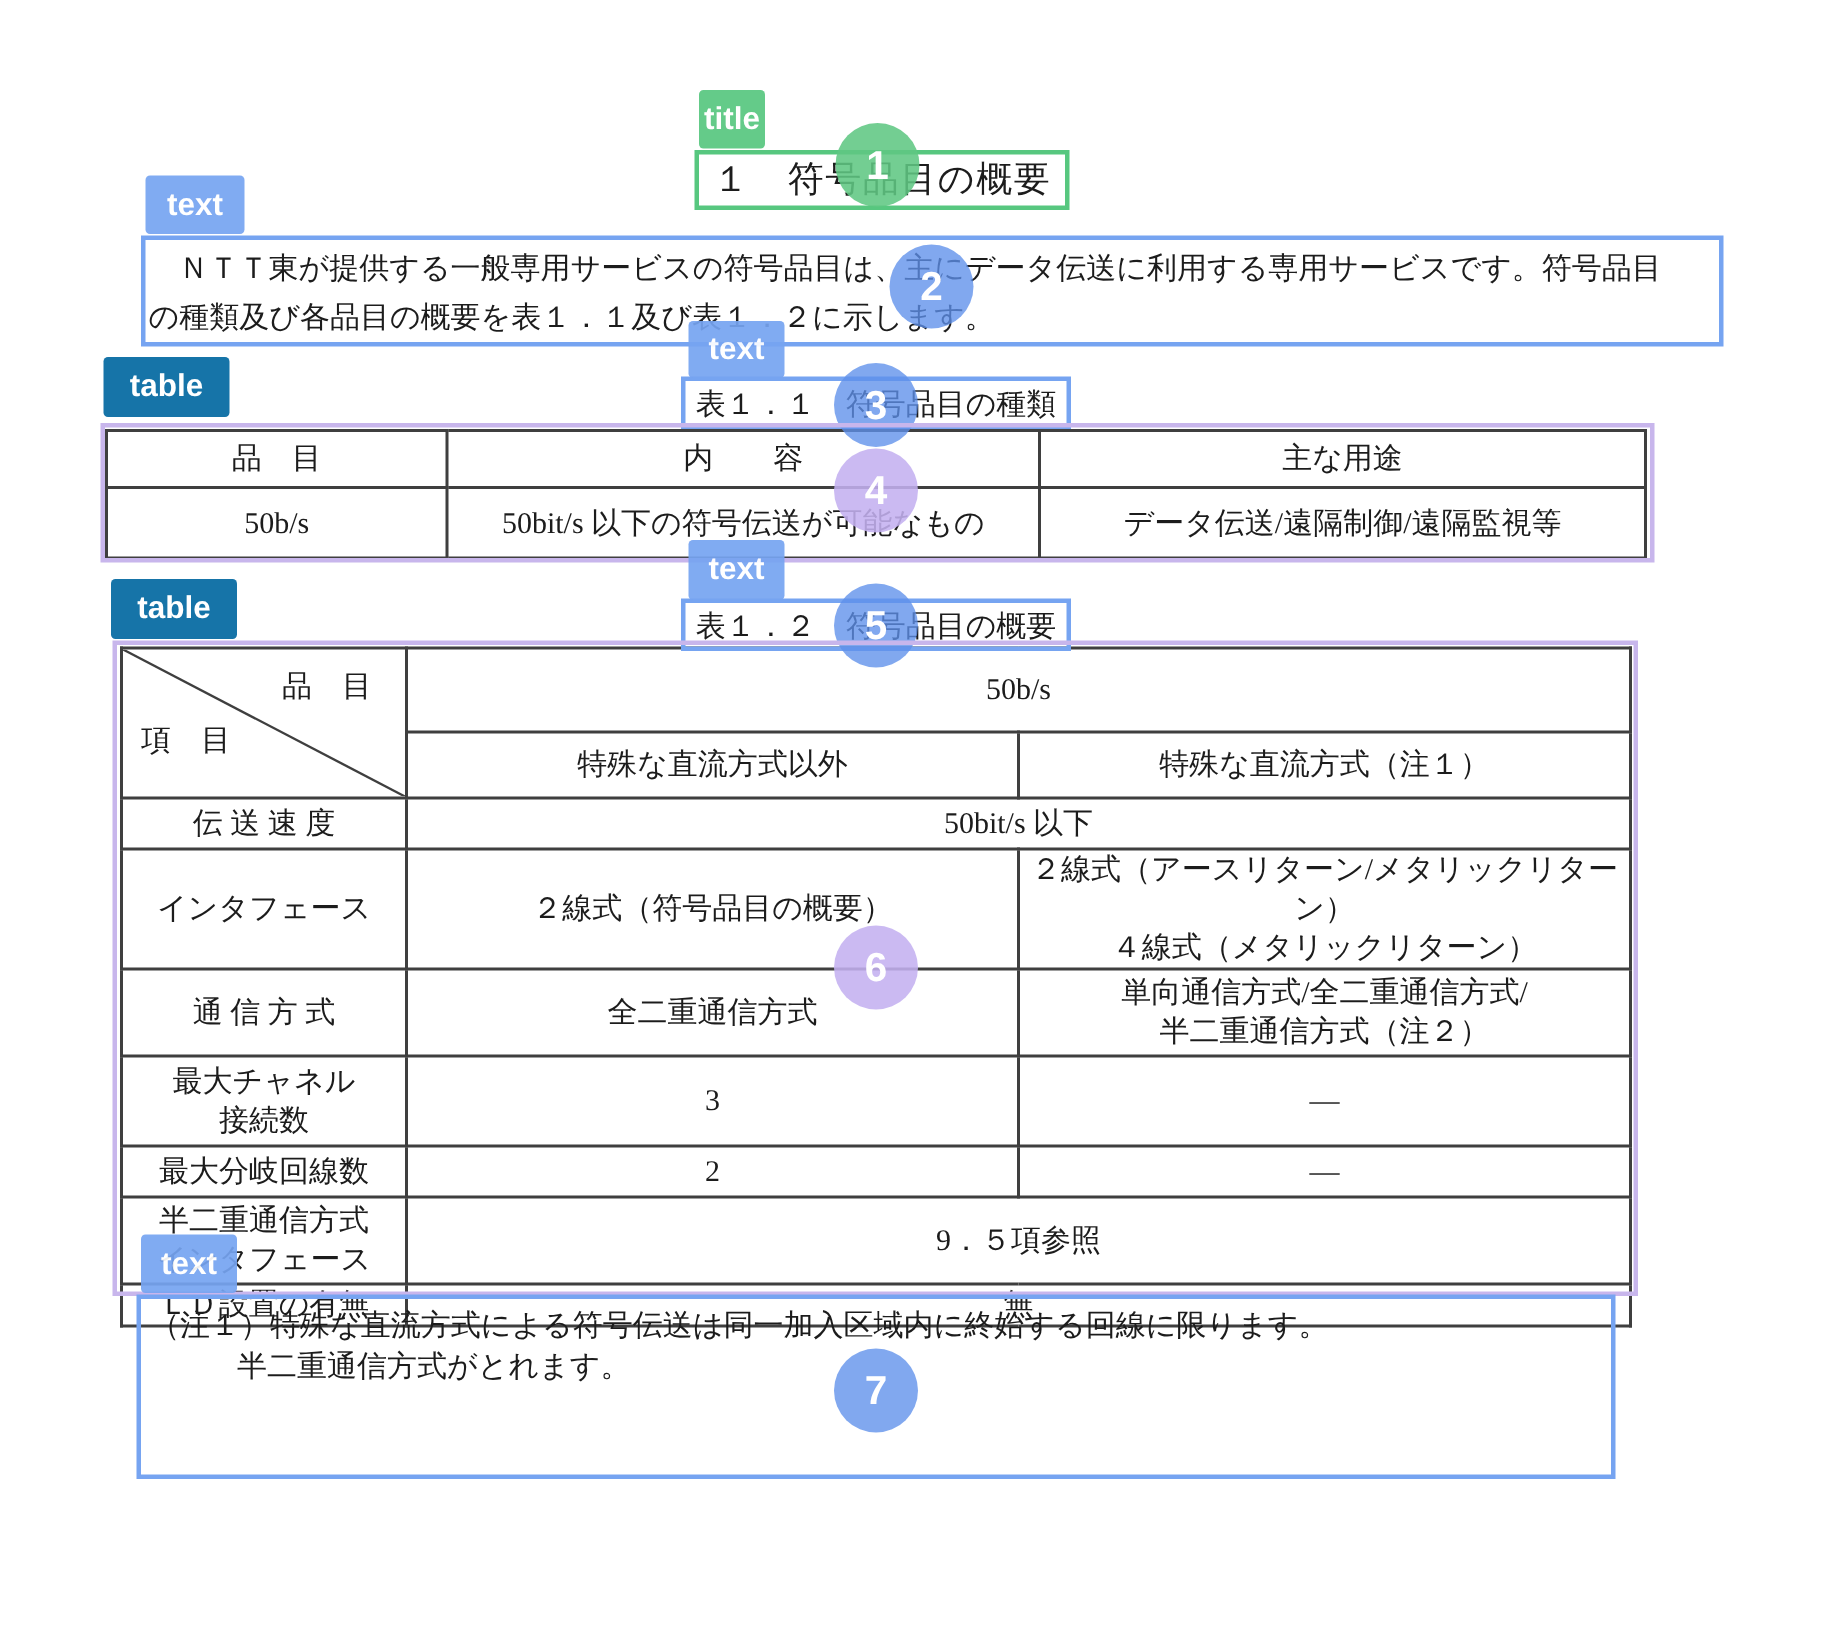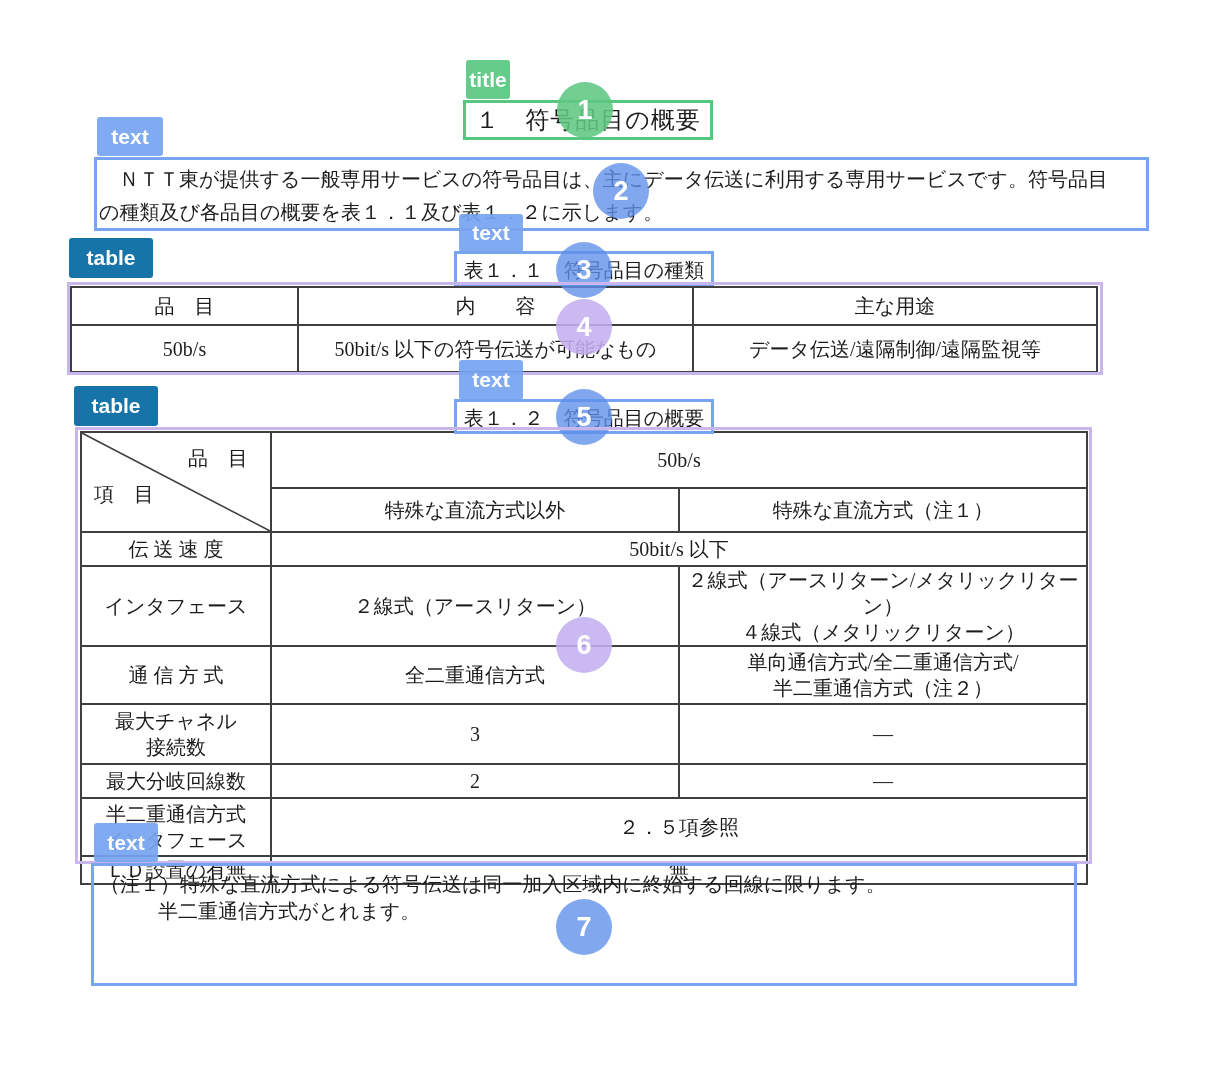--- a/index.html
+++ b/index.html
@@ -108,21 +108,21 @@
       <tr style="height:44px">
         <td style="width:370px">特殊な直流方式以外</td>
         <td>特殊な直流方式（注１）</td>
       </tr>
       <tr style="height:34px">
         <td>伝 送 速 度</td>
         <td colspan="2">50bit/s 以下</td>
       </tr>
       <tr style="height:58px">
         <td>インタフェース</td>
-        <td>２線式（アースリターン）</td>
+        <td>２線式（符号品目の概要）</td>
         <td>
           <div>２線式（アースリターン/メタリックリターン）</div>
           <div>４線式（メタリックリターン）</div>
         </td>
       </tr>
       <tr style="height:58px">
         <td>通 信 方 式</td>
         <td>全二重通信方式</td>
         <td>
           <div>単向通信方式/全二重通信方式/</div>
@@ -140,21 +140,21 @@
       <tr style="height:34px">
         <td>最大分岐回線数</td>
         <td>2</td>
         <td>―</td>
       </tr>
       <tr style="height:58px">
         <td>
           <div>半二重通信方式</div>
           <div>インタフェース</div>
         </td>
-        <td colspan="2">２．５項参照</td>
+        <td colspan="2">9．５項参照</td>
       </tr>
       <tr style="height:24px">
         <td>ＬＤ設置の有無</td>
         <td colspan="2">無</td>
       </tr>
     </tbody>
       </table>
 
     <div class="notes">
       <div>（注１）特殊な直流方式による符号伝送は同一加入区域内に終始する回線に限ります。</div>

